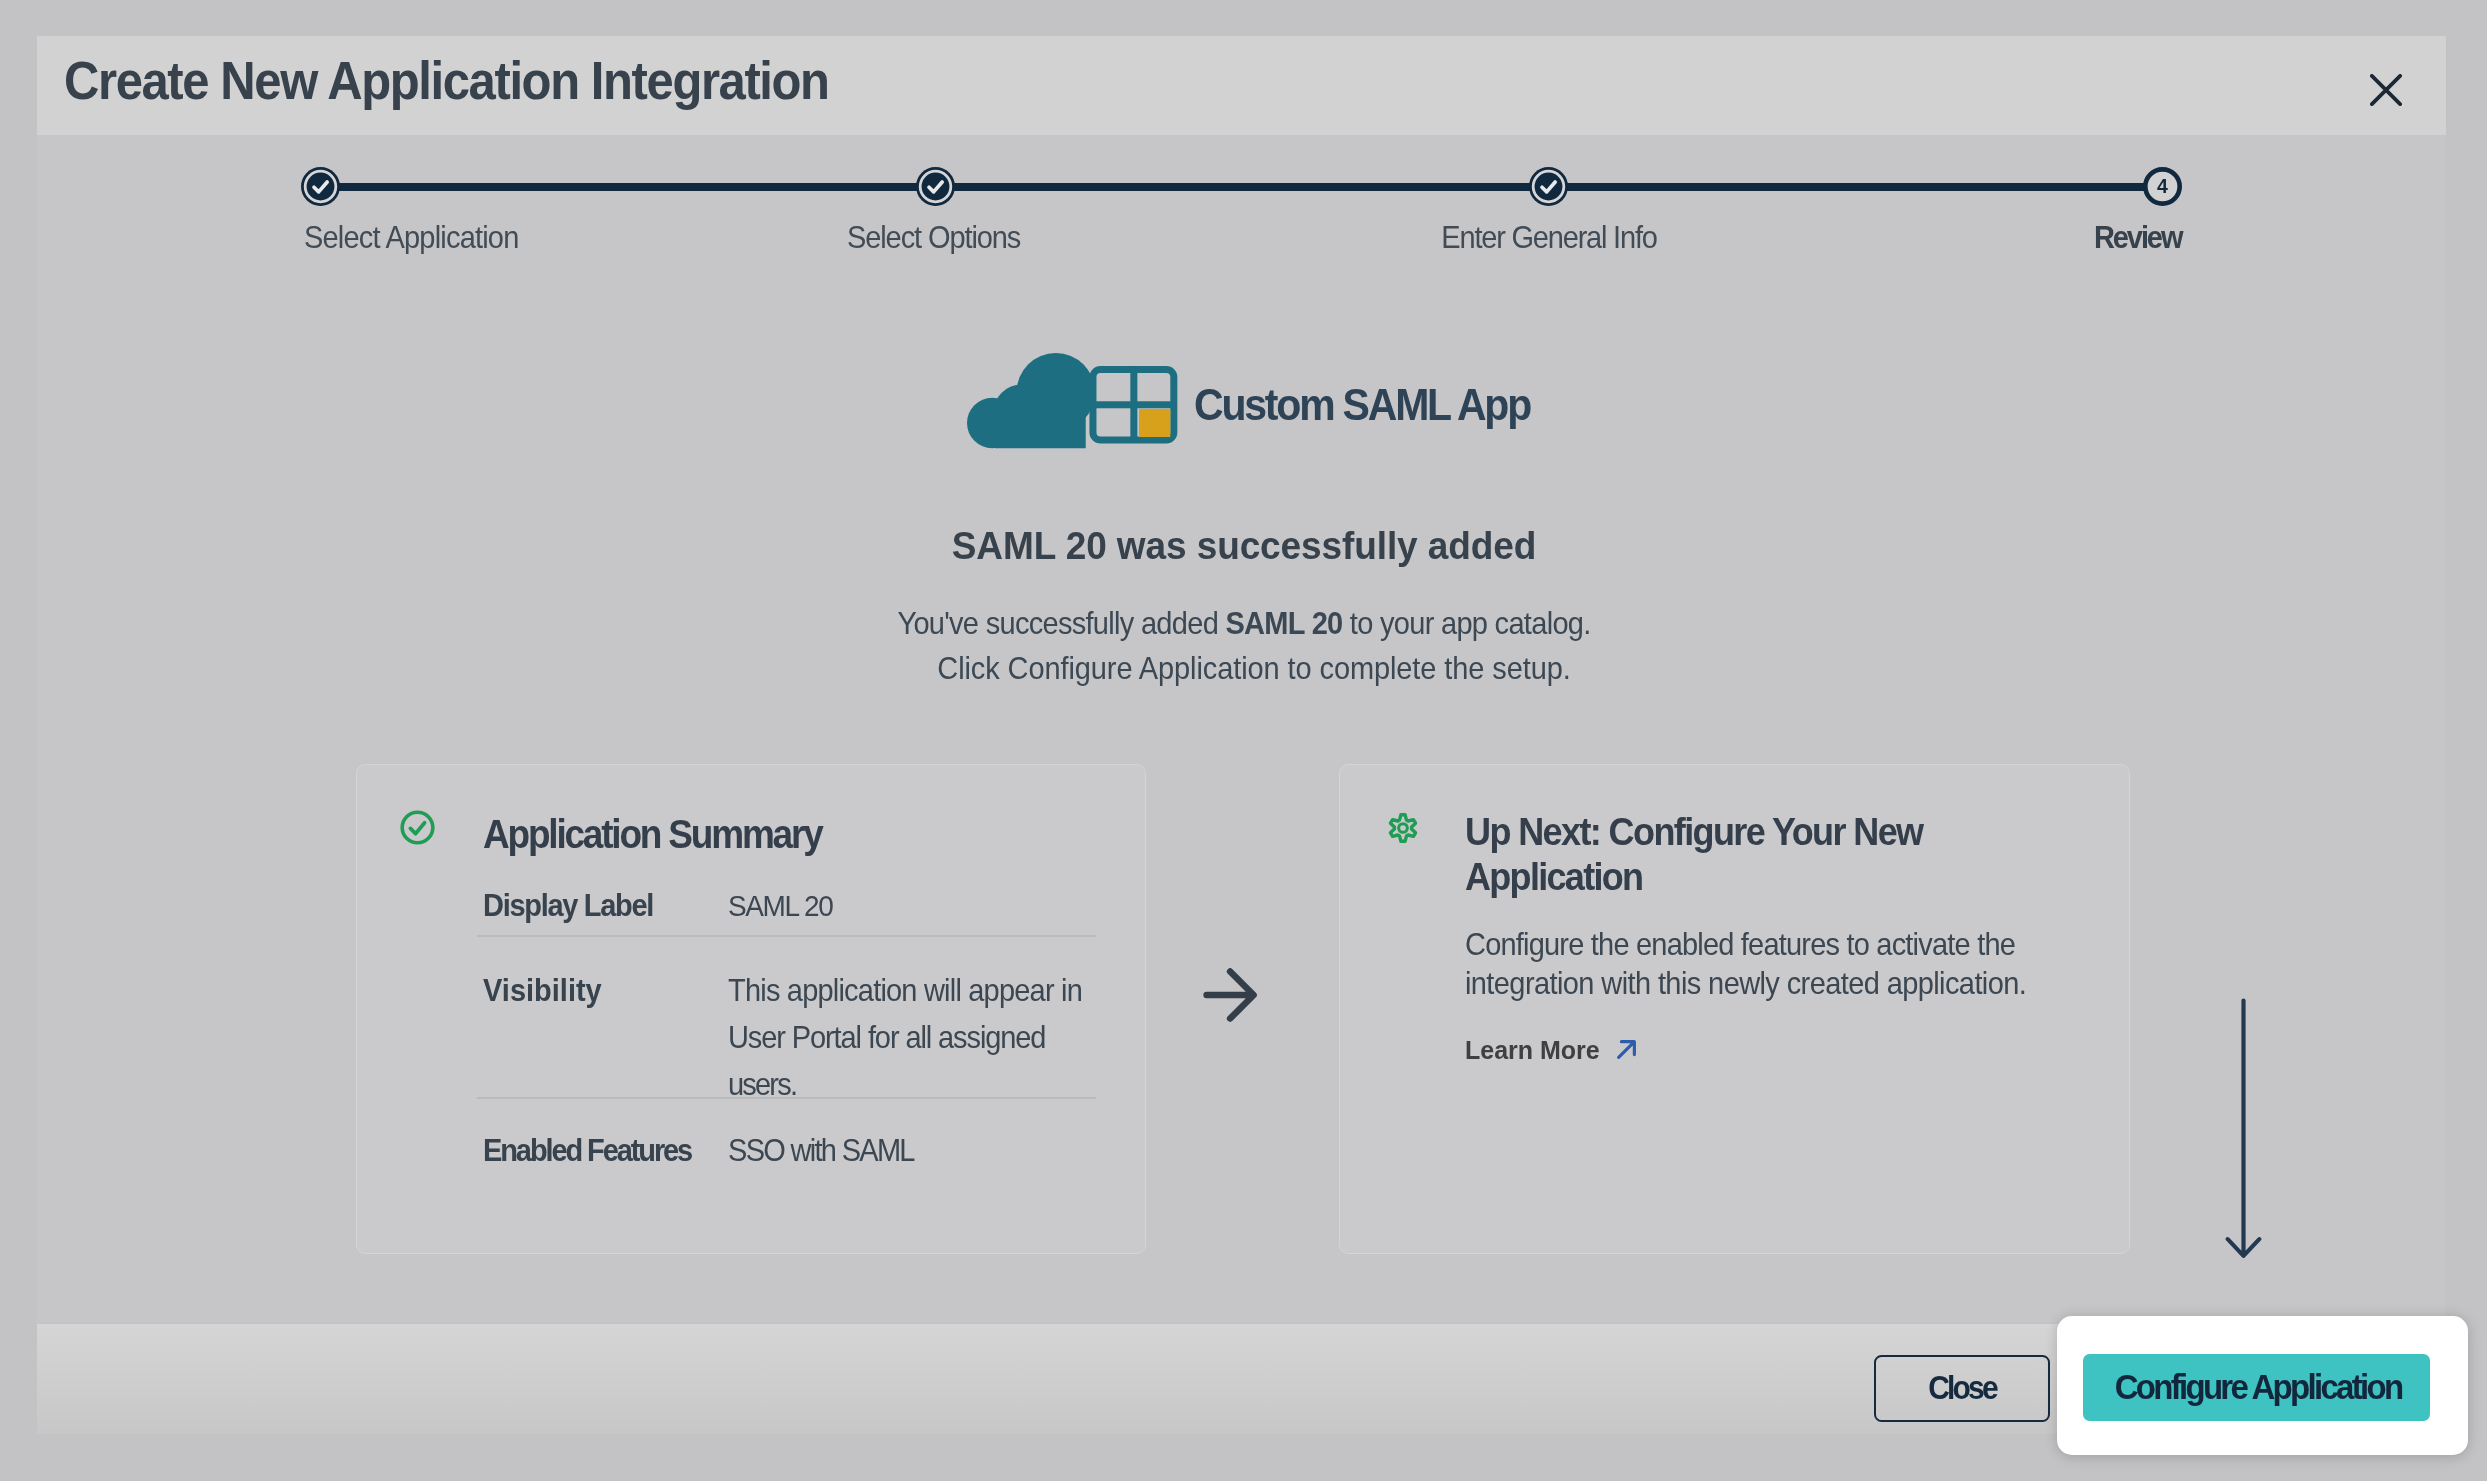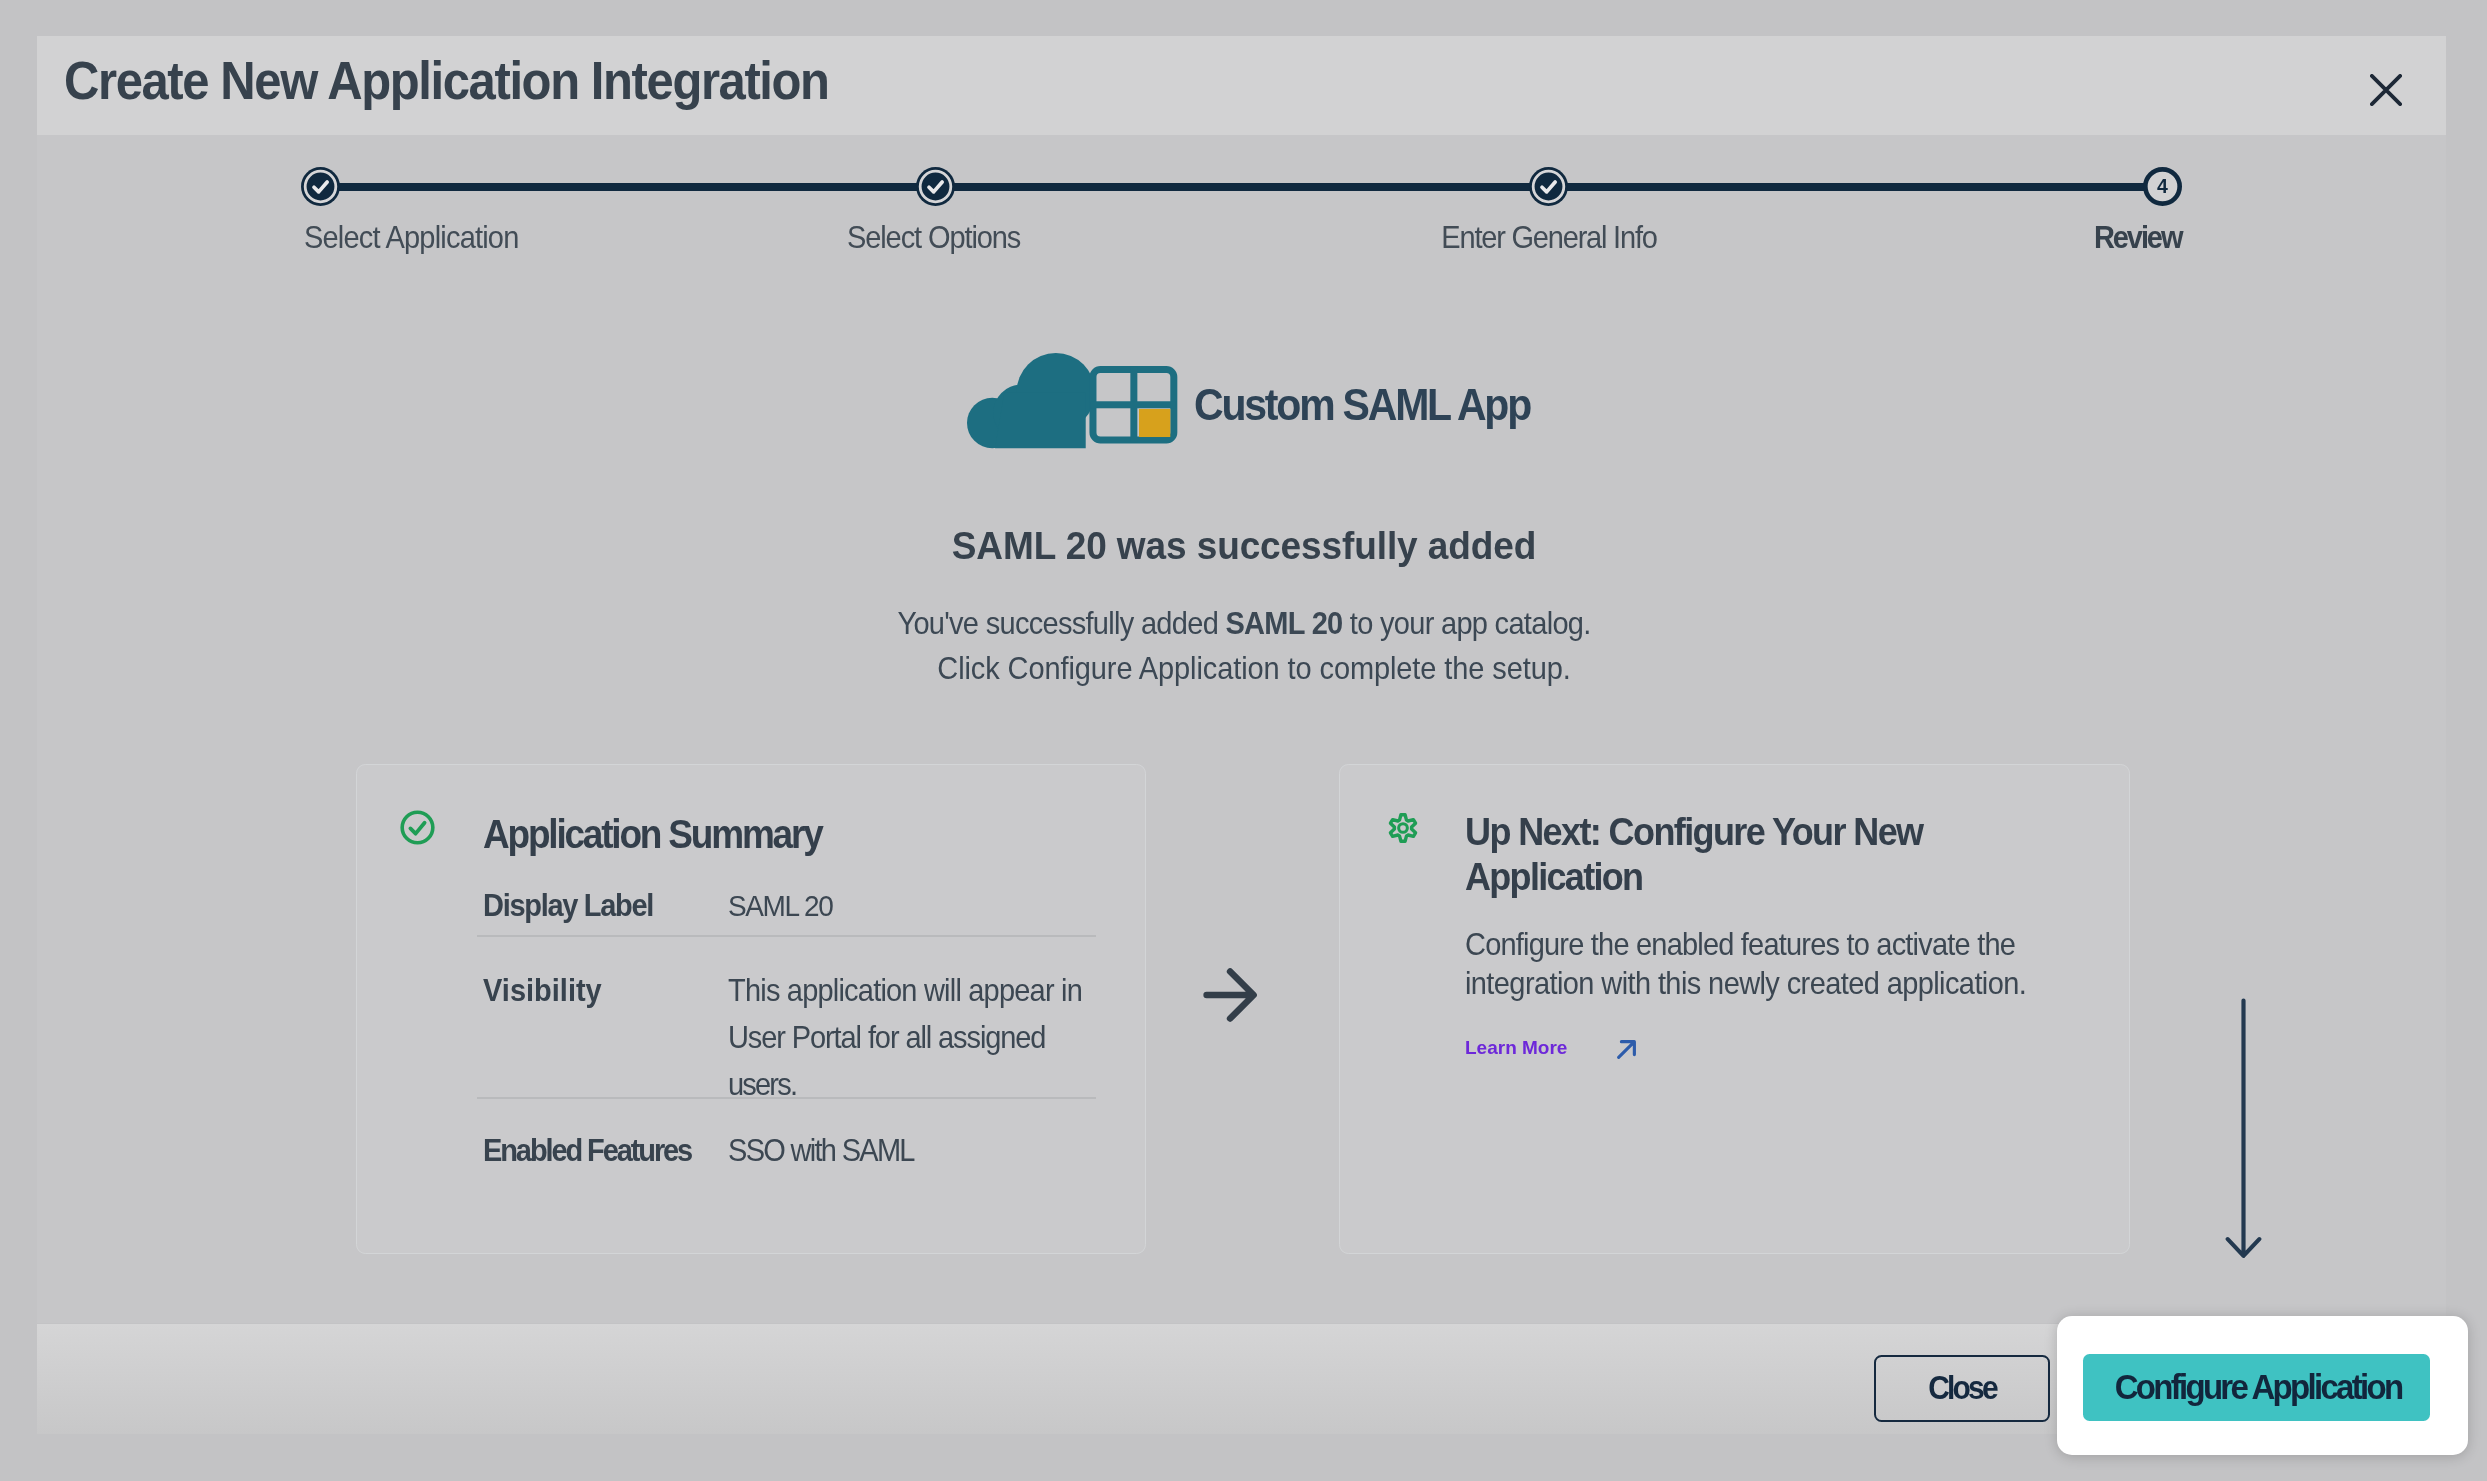--- a/index.html
+++ b/index.html
@@ -77,21 +77,21 @@
 <path d="M6 34 H52 M31 9 L56 34 L31 59" fill="none" stroke="#333e49" stroke-width="7" stroke-linecap="round" stroke-linejoin="round"></path>
 </svg>
 <svg class="abs" style="left:1386px;top:811px" width="34" height="34" viewBox="0 0 36 36">
 <path d="M14.3 9.6 L15.8 4.0 L20.2 4.0 L21.7 9.6 L23.4 10.6 L29.0 9.1 L31.3 12.9 L27.1 17.0 L27.1 19.0 L31.3 23.1 L29.0 26.9 L23.4 25.4 L21.7 26.4 L20.2 32.0 L15.8 32.0 L14.3 26.4 L12.6 25.4 L7.0 26.9 L4.7 23.1 L8.9 19.0 L8.9 17.0 L4.7 12.9 L7.0 9.1 L12.6 10.6 Z" fill="none" stroke="#1f9d55" stroke-width="3.6" stroke-linejoin="round"></path>
 <circle cx="18" cy="18" r="4.6" fill="none" stroke="#1f9d55" stroke-width="3.2"></circle>
 </svg>
 <div class="t" style="left:1465px;transform:scaleY(1.06);transform-origin:0 50%;top:814px;font-size:36px;letter-spacing:-1.6px;font-weight:700;color:#343f4b;">Up Next: Configure Your New</div>
 <div class="t" style="left:1465px;transform:scaleY(1.06);transform-origin:0 50%;top:859px;font-size:36px;letter-spacing:-1.7px;font-weight:700;color:#343f4b;">Application</div>
 <div class="t" style="left:1465px;transform:scaleY(1.08);transform-origin:0 50%;top:930px;font-size:29px;letter-spacing:-0.8px;color:#3c4752;">Configure the enabled features to activate the</div>
 <div class="t" style="left:1465px;transform:scaleY(1.08);transform-origin:0 50%;top:969px;font-size:29px;letter-spacing:-0.6px;color:#3c4752;">integration with this newly created application.</div>
-<div class="t" style="left:1465px;top:1038px;font-size:19px;font-weight:700;color:#6d28d9;">Learn More</div>
+<div class="t" style="left:1465px;top:1038px;font-size:25px;font-weight:700;color:#404040;">Learn More</div>
 <svg class="abs" style="left:1614px;top:1037px" width="25" height="25" viewBox="0 0 27 27">
 <path d="M5 22 L21 6 M8 5 H22 V19" fill="none" stroke="#2d5cab" stroke-width="3.4" stroke-linecap="round" stroke-linejoin="round"></path>
 </svg>
 <svg class="abs" style="left:2224px;top:998px" width="39" height="265" viewBox="0 0 42 284">
 <path d="M21 2 V276 M4 259 L21 277 L38 259" fill="none" stroke="#233950" stroke-width="4.5" stroke-linecap="round" stroke-linejoin="round"></path>
 </svg>
 <div class="abs" style="left:2057px;top:1316px;width:411px;height:139px;background:#ffffff;border-radius:15px;box-shadow:0 1.9px 13px rgba(0,0,0,0.18);"></div>
 <div class="abs" style="left:1874px;top:1355px;width:176px;height:67px;border:2.8px solid #15293f;border-radius:7.5px;box-sizing:border-box;"></div>
 <div class="t" style="left:1962px;transform:translateX(-50%) scaleY(1.08);top:1373px;font-size:30px;letter-spacing:-2.8px;font-weight:700;color:#15293f;">Close</div>
 <div class="abs" style="left:2083px;top:1354px;width:347px;height:67px;background:#3fc2c2;border-radius:6.5px;"></div>

